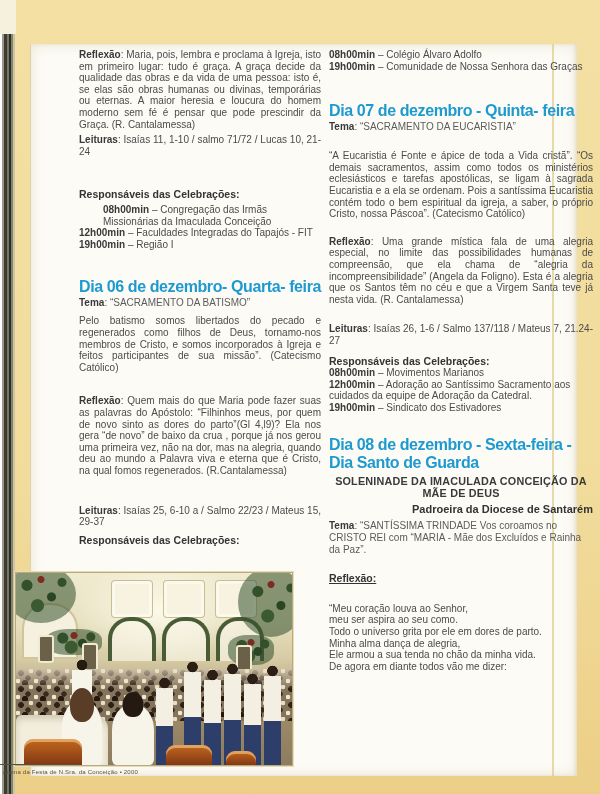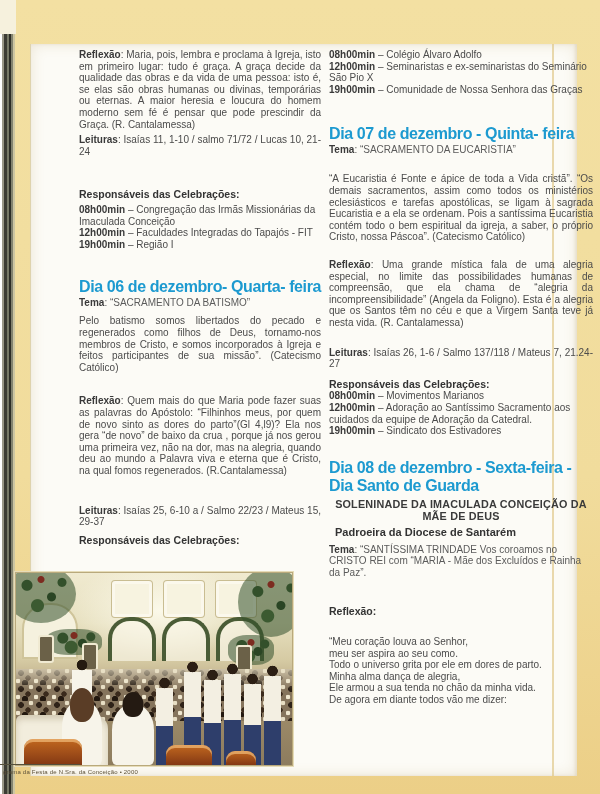--- a/index.html
+++ b/index.html
@@ -28,45 +28,45 @@
   .b{font-weight:bold;color:#3a3a3a;}
   .caps{color:#5b5b5b;}
   .sched{margin:0;text-align:left;}
   .resp{font-weight:bold;color:#333;font-size:10.5px;}
   h2{
     margin:0;font-size:16px;line-height:18.5px;font-weight:bold;
     color:#1d9ad0;letter-spacing:-0.4px;text-align:left;
   }
   .nowrap{white-space:nowrap;}
   .solemn{font-weight:bold;color:#3a3a3a;font-size:10.8px;line-height:12.6px;letter-spacing:.2px;text-align:left;}
-  .patroness{font-weight:bold;color:#333;font-size:11px;padding-left:6px;text-align:left;}
+  .patroness{font-weight:bold;color:#333;font-size:11px;padding-left:6px;text-align:right;}
   .poem{text-align:left;}
 
   
   .m-para1{margin-top:5px;}
   .m-leit1{margin-top:4px;}
   .m-resp1{margin-top:32px;}
-  .m-sched{margin-top:3px;}
+  .m-sched{margin-top:3px;margin-left:24px;}
   .m-h06{margin-top:28px;}
   .m-body06{margin-top:7px;}
   .m-refl06{margin-top:22px;}
   .m-leit06{margin-top:28px;}
   .m-resp2{margin-top:7px;}
 
   .m-sched0{margin-top:5px;}
   .m-h07{margin-top:30px;}
   .m-body07{margin-top:18px;}
   .m-refl07{margin-top:16px;}
   .m-leit07{margin-top:18px;}
   .m-resp3{margin-top:9px;}
   .m-h08{margin-top:22px;}
   .m-sol{margin-top:2px;text-align:center;}
   .m-pat{margin-top:4px;}
   .m-tema08{margin-top:5px;}
-  .m-refl08{margin-top:28px;}
+  .m-refl08{margin-top:18px;text-decoration:underline;}
   .m-poem{margin-top:18px;}
 
   
   .photo{
     position:absolute;left:-16px;top:528px;width:276px;height:192px;overflow:hidden;
     background:linear-gradient(to bottom,#f0ead0 0%,#e6dfbe 26%,#d6cba4 45%,#b6a480 62%,#9c8a68 75%,#8d7c5e 100%);
     border:1px solid #b9a97c;box-shadow:0 0 0 1px #e6dcb8;
   }
   .ph-light{position:absolute;left:0;top:0;right:0;height:70%;
     background:radial-gradient(ellipse 130px 70px at 52% 28%,rgba(255,253,240,.85),rgba(255,253,240,0) 70%);}
@@ -163,21 +163,20 @@
     <div class="ph-altar"></div>
     <div class="ph-robed hair" style="left:46px;top:128px;width:40px;height:64px;"></div>
     <div class="ph-robed" style="left:96px;top:132px;width:42px;height:60px;"></div>
     <div class="ph-pew" style="left:8px;width:58px;height:26px;"></div>
     <div class="ph-pew" style="left:150px;width:46px;height:20px;"></div>
     <div class="ph-pew" style="left:210px;width:30px;height:14px;"></div>
   </div>
 
   <div class="col col-right">
     <p class="sched m-sched0"><span class="b">08h00min</span><span> – Colégio Álvaro Adolfo</span></p>
-    <p class="sched"><span class="b">12h00min</span><span> – Seminaristas e ex-seminaristas do Seminário São Pio X</span></p>
     <p class="sched"><span class="b">19h00min</span><span> – Comunidade de Nossa Senhora das Graças</span></p>
 
     <h2 class="m-h07 nowrap">Dia 07 de dezembro - Quinta- feira</h2>
     <p class="sched"><span class="b">Tema</span><span class="caps">: “SACRAMENTO DA EUCARISTIA”</span></p>
     <p class="m-body07">“A Eucaristia é Fonte e ápice de toda a Vida cristã”. “Os demais sacramentos, assim como todos os ministérios eclesiásticos e tarefas apostólicas, se ligam à sagrada Eucaristia e a ela se ordenam. Pois a santíssima Eucaristia contém todo o bem espiritual da igreja, a saber, o próprio Cristo, nossa Páscoa”. (Catecismo Católico)</p>
     <p class="m-refl07"><span class="b">Reflexão</span><span>:  Uma grande mística fala de uma alegria especial, no limite das possibilidades humanas de compreensão, que ela chama de “alegria da incompreensibilidade” (Angela da Foligno). Esta é a alegria que os Santos têm no céu e que a Virgem Santa teve já nesta vida. (R. Cantalamessa)</span></p>
     <p class="m-leit07"><span class="b">Leituras</span><span>: Isaías 26, 1-6 / Salmo 137/118 / Mateus 7, 21.24-27</span></p>
     <p class="resp m-resp3">Responsáveis das Celebrações:</p>
     <p class="sched"><span class="b">08h00min</span><span> – Movimentos Marianos</span></p>
     <p class="sched"><span class="b">12h00min</span><span> – Adoração ao Santíssimo Sacramento aos cuidados da equipe de Adoração da Catedral.</span></p>

